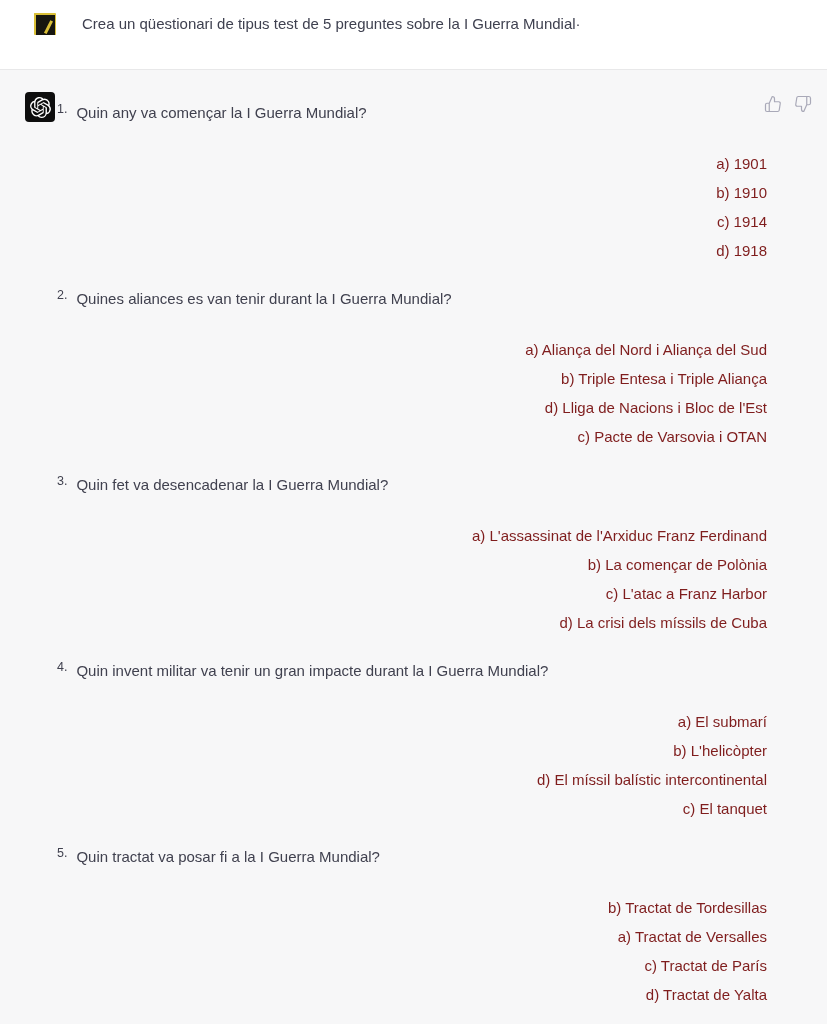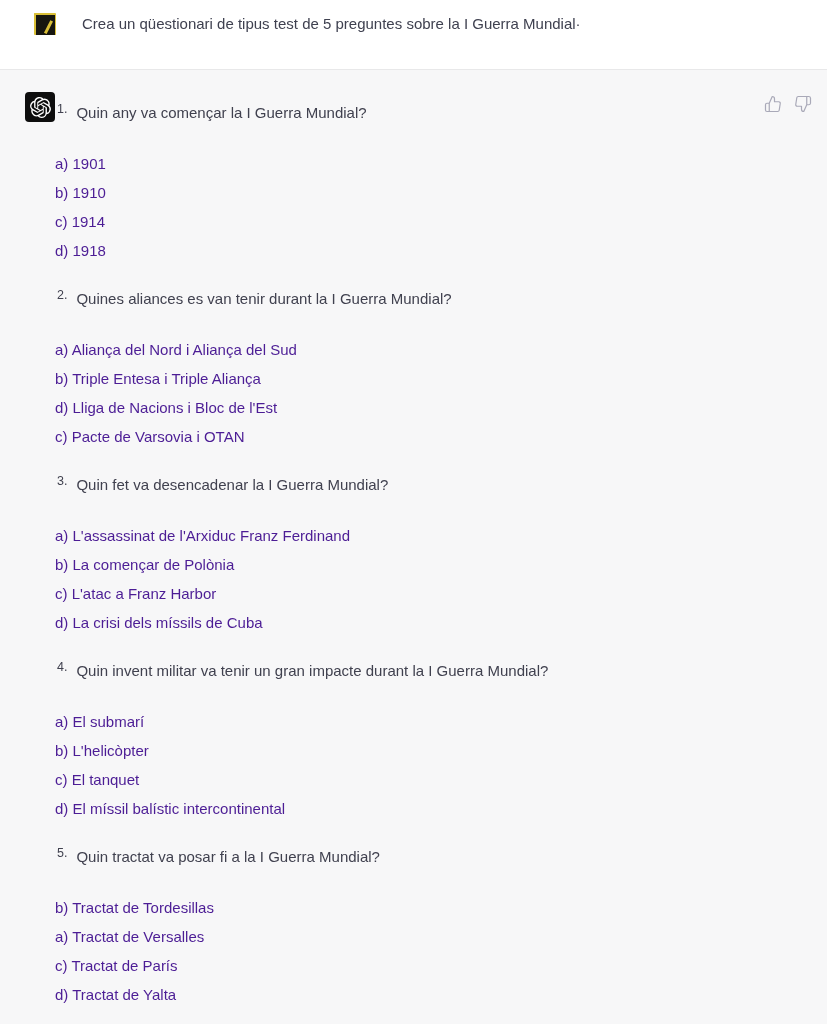--- a/index.html
+++ b/index.html
@@ -56,21 +56,21 @@
   .question-row { line-height: 28px; margin: 20px 0 0 0; padding-left: 2px; }
   .question-row:first-child { margin-top: 0; }
   .q-num {
     display: inline-block; font-size: 12.5px;
     position: relative; top: -5px; margin-right: 9px;
     color: #40414f;
   }
   .q-text { color: #40414f; }
 
   .options-group { margin-top: 21px; }
-  .option-line { line-height: 29px; color: #4c1d95; }
+  .option-line { line-height: 29px; color: #7f1d1d; text-align: right; }
 
   
   .feedback {
     position: absolute; top: 24px; right: 14px;
     display: flex; gap: 11px;
   }
   .fb-btn {
     background: none; border: none; padding: 0; margin: 0;
     width: 19px; height: 19px; cursor: pointer; color: #a9a9b8;
   }
@@ -113,22 +113,22 @@
         <div class="options-group">
           <div class="option-line">a) L'assassinat de l'Arxiduc Franz Ferdinand</div>
           <div class="option-line">b) La començar de Polònia</div>
           <div class="option-line">c) L'atac a Franz Harbor</div>
           <div class="option-line">d) La crisi dels míssils de Cuba</div>
         </div>
         <div class="question-row"><span class="q-num">4.</span><span class="q-text">Quin invent militar va tenir un gran impacte durant la I Guerra Mundial?</span></div>
         <div class="options-group">
           <div class="option-line">a) El submarí</div>
           <div class="option-line">b) L'helicòpter</div>
+          <div class="option-line">d) El míssil balístic intercontinental</div>
           <div class="option-line">c) El tanquet</div>
-          <div class="option-line">d) El míssil balístic intercontinental</div>
         </div>
         <div class="question-row"><span class="q-num">5.</span><span class="q-text">Quin tractat va posar fi a la I Guerra Mundial?</span></div>
         <div class="options-group">
           <div class="option-line">b) Tractat de Tordesillas</div>
           <div class="option-line">a) Tractat de Versalles</div>
           <div class="option-line">c) Tractat de París</div>
           <div class="option-line">d) Tractat de Yalta</div>
         </div>
       </div>
   </div>

